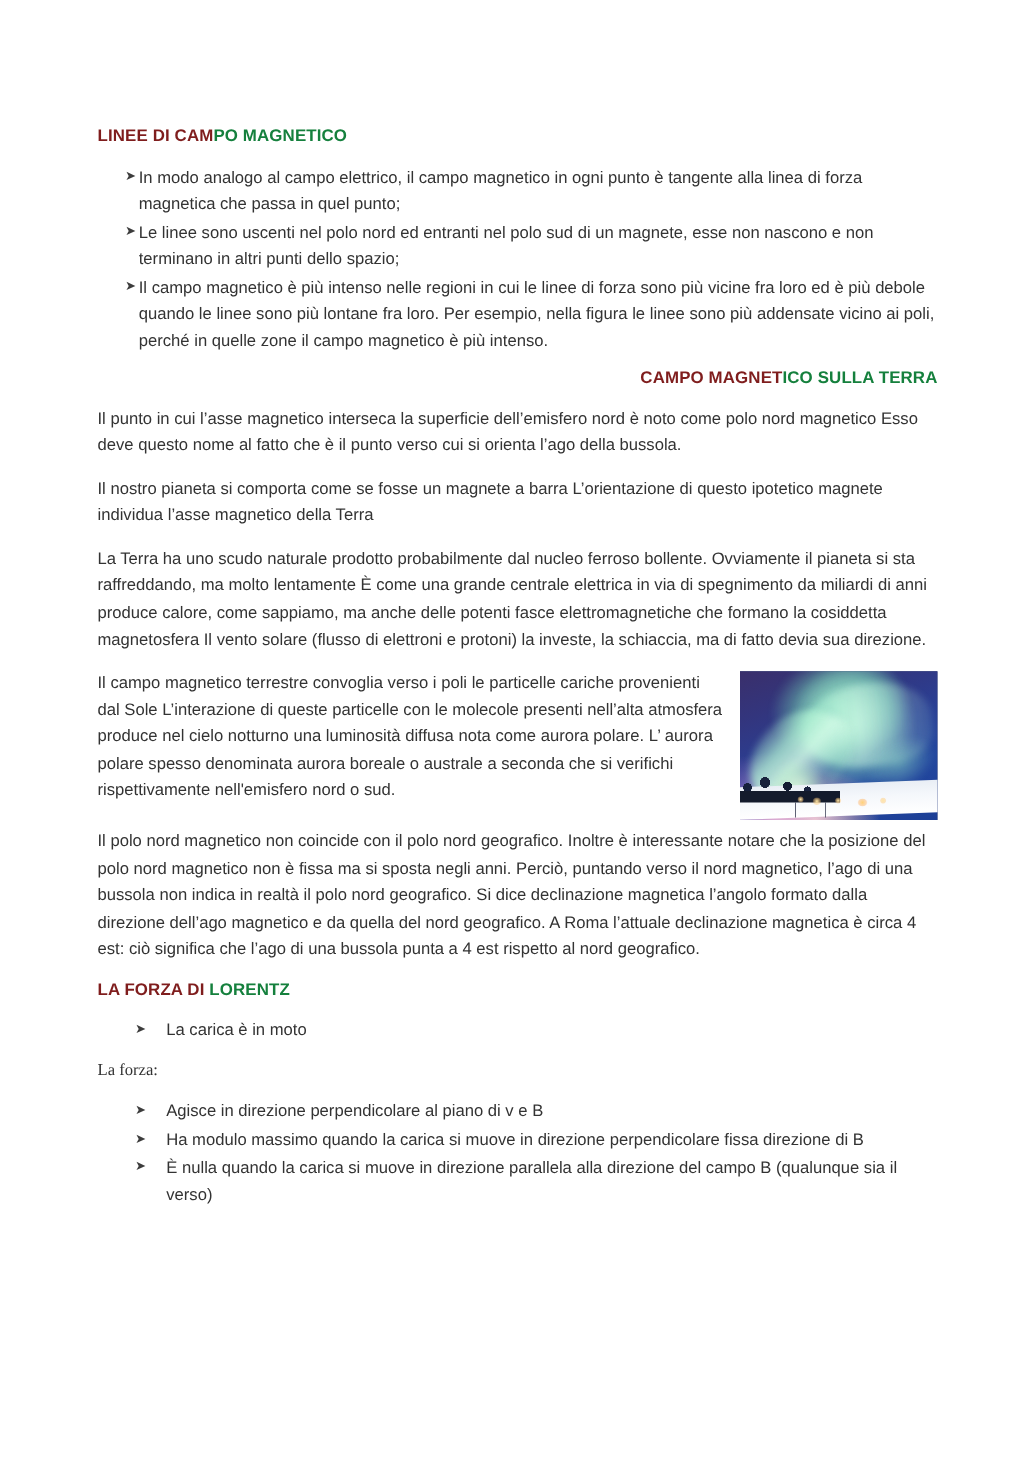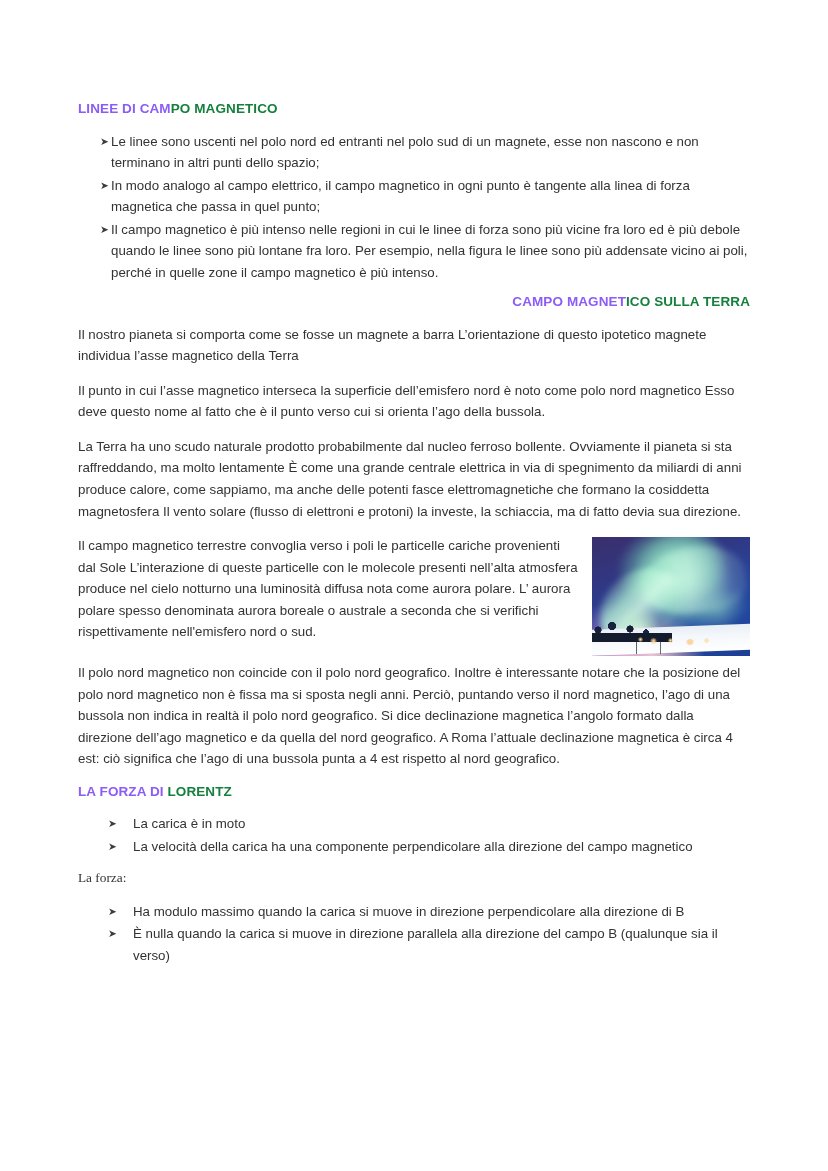--- a/index.html
+++ b/index.html
@@ -30,21 +30,21 @@
     width: 672px;
   }
 
   h2.heading {
     font-size: 13.5px;
     font-weight: bold;
     letter-spacing: 0.1px;
     margin: 0 0 13px 0;
     line-height: 1.3;
   }
-  h2.heading .hd-red   { color: #8b5cf6; }
+  h2.heading .hd-red   { color: #7f1d1d; }
   h2.heading .hd-blue  { color: #15803d; font-weight: bold; }
 
   .heading-lorentz { margin-top: 21px; }
   .heading-terra   { margin-top: 22px; text-align: right; }
 
   p.para {
     font-size: 13.3px;
     line-height: 1.62;
     margin: 0 0 13px 0;
     text-align: left;
@@ -188,31 +188,31 @@
 <body>
 
 <div class="page">
   <div class="doc-body">
 
     <h2 class="heading">
       <span class="hd-red">LINEE DI CAM</span><span class="hd-blue">PO MAGNETICO</span>
     </h2>
 
     <ul class="bullets">
+      <li>In modo analogo al campo elettrico, il campo magnetico in ogni punto è tangente alla linea di forza magnetica che passa in quel punto;</li>
       <li>Le linee sono uscenti nel polo nord ed entranti nel polo sud di un magnete, esse non nascono e non terminano in altri punti dello spazio;</li>
-      <li>In modo analogo al campo elettrico, il campo magnetico in ogni punto è tangente alla linea di forza magnetica che passa in quel punto;</li>
       <li>Il campo magnetico è più intenso nelle regioni in cui le linee di forza sono più vicine fra loro ed è più debole quando le linee sono più lontane fra loro. Per esempio, nella figura le linee sono più addensate vicino ai poli, perché in quelle zone il campo magnetico è più intenso.</li>
     </ul>
 
     <h2 class="heading heading-terra">
       <span class="hd-red">CAMPO MAGNET</span><span class="hd-blue">ICO SULLA TERRA</span>
     </h2>
 
+    <p class="para">Il punto in cui l’asse magnetico interseca la superficie dell’emisfero nord è noto come polo nord magnetico Esso deve questo nome al fatto che è il punto verso cui si orienta l’ago della bussola.</p>
     <p class="para">Il nostro pianeta si comporta come se fosse un magnete a barra L’orientazione di questo ipotetico magnete individua l’asse magnetico della Terra</p>
-    <p class="para">Il punto in cui l’asse magnetico interseca la superficie dell’emisfero nord è noto come polo nord magnetico Esso deve questo nome al fatto che è il punto verso cui si orienta l’ago della bussola.</p>
     <p class="para">La Terra ha uno scudo naturale prodotto probabilmente dal nucleo ferroso bollente. Ovviamente il pianeta si sta raffreddando, ma molto lentamente È come una grande centrale elettrica in via di spegnimento da miliardi di anni produce calore, come sappiamo, ma anche delle potenti fasce elettromagnetiche che formano la cosiddetta magnetosfera Il vento solare (flusso di elettroni e protoni) la investe, la schiaccia, ma di fatto devia sua direzione.</p>
 
     <div class="clearfix">
       <figure class="aurora-figure">
         <div class="aurora-sky"></div>
         <div class="aurora-band band-a"></div>
         <div class="aurora-band band-b"></div>
         <div class="aurora-band band-d"></div>
         <div class="aurora-band band-c"></div>
         <div class="aurora-band band-e"></div>
@@ -233,24 +233,24 @@
 
     <p class="para">Il polo nord magnetico non coincide con il polo nord geografico. Inoltre è interessante notare che la posizione del polo nord magnetico non è fissa ma si sposta negli anni. Perciò, puntando verso il nord magnetico, l’ago di una bussola non indica in realtà il polo nord geografico. Si dice declinazione magnetica l’angolo formato dalla direzione dell’ago magnetico e da quella del nord geografico. A Roma l’attuale declinazione magnetica è circa 4 est: ciò significa che l’ago di una bussola punta a 4 est rispetto al nord geografico.</p>
 
     <h2 class="heading heading-lorentz">
       <span class="hd-red">LA FORZA DI</span><span class="hd-blue"> LORENTZ</span>
     </h2>
 
 
     <ul class="bullets level1">
       <li> La carica è in moto</li>
-      <li>La velocità della carica ha una componente perpendicolare alla direzione del campo magnetico</li>
     </ul>
 
     <p class="para tight">La forza:</p>
 
     <ul class="bullets level1">
-      <li>Ha modulo massimo quando la carica si muove in direzione perpendicolare alla direzione di B</li>
+      <li>Agisce in direzione perpendicolare al piano di v e B</li>
+      <li>Ha modulo massimo quando la carica si muove in direzione perpendicolare fissa direzione di B</li>
       <li>È nulla quando la carica si muove in direzione parallela alla direzione del campo B (qualunque sia il verso)</li>
     </ul>
 
   </div>
 </div>
 
 </body></html>

